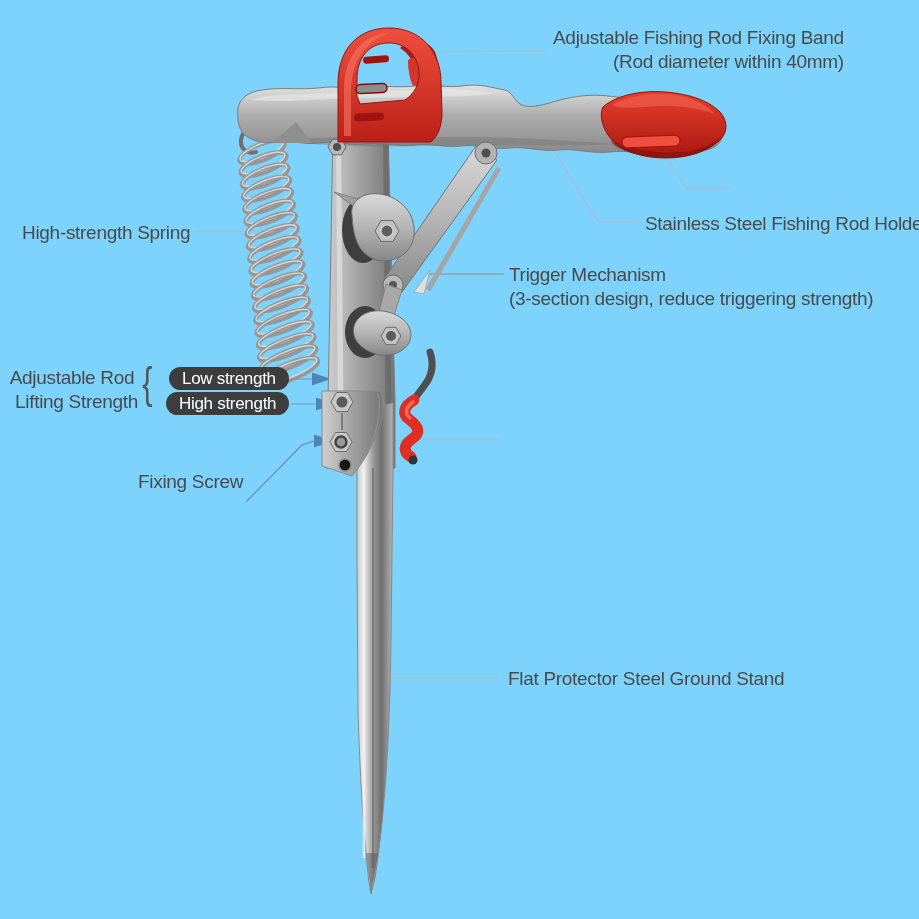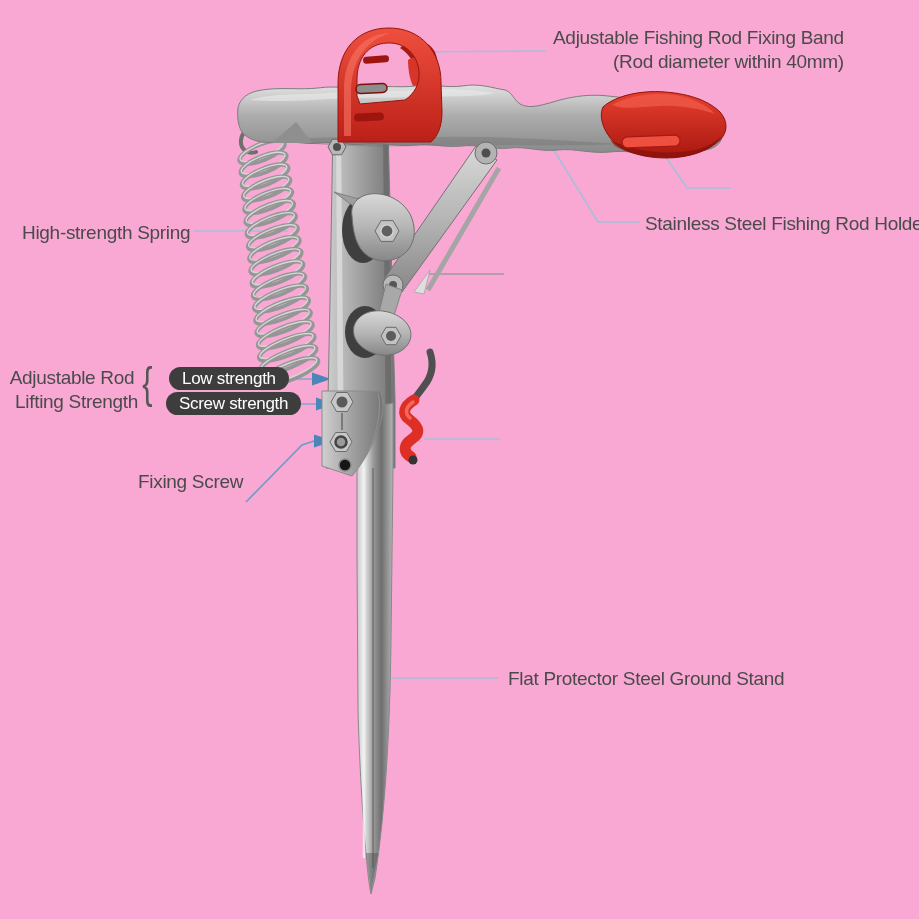--- a/index.html
+++ b/index.html
@@ -3,21 +3,21 @@
 <meta charset="utf-8">
 <style>
   :root{
     --label-text:#4a4a4a; --leader-blue:#a4c0d8; --leader-gray:#9b9b9b;
     --arrow-blue:#4c86b8; --badge-background:#3d3d3d; --badge-text:#ffffff;
     --accent-red:#df2f24; --steel-gray:#a0a0a0;
   }
   *{box-sizing:border-box;margin:0;padding:0;}
   html,body{background:#fff;}
   body{font-family:"Liberation Sans","DejaVu Sans",sans-serif;}
-  #stage{position:relative;width:919px;height:919px;background:#f9a8d4;overflow:hidden;}
+  #stage{position:relative;width:919px;height:919px;background:#7dd3fc;overflow:hidden;}
   #artwork{position:absolute;left:0;top:0;}
   .label{
     position:absolute;font-size:19px;letter-spacing:-0.3px;line-height:24px;
     color:var(--label-text);white-space:nowrap;
   }
   .label .l2{display:block;text-align:right;}
   .badge{
     position:absolute;height:23px;display:flex;align-items:center;
     padding:0 13px;border-radius:13px;background:var(--badge-background);
     color:var(--badge-text);font-size:17px;letter-spacing:-0.3px;white-space:nowrap;
@@ -231,30 +231,34 @@
   </svg>
 
   <div class="label" style="left:553px;top:26px;">
     <span>Adjustable Fishing Rod Fixing Band</span>
     <span class="l2">(Rod diameter within 40mm)</span>
   </div>
 
 
   <div class="label" style="left:645px;top:212px;">Stainless Steel Fishing Rod Holder</div>
 
+  <div class="label" style="left:509px;top:263px;">
+    <span>Trigger Mechanism</span>
+    <span class="l2">(3-section design, reduce triggering strength)</span>
+  </div>
 
   <div class="label lifting" style="left:6px;top:366px;">
     <span>Adjustable Rod</span>
     <span class="l2">Lifting Strength</span>
   </div>
 
   <div class="label" style="left:22px;top:221px;">High-strength Spring</div>
 
   <div class="brace">{</div>
 
   <div class="badge" style="left:169px;top:367px;">Low strength</div>
-  <div class="badge" style="left:166px;top:392px;">Screw strength</div>
+  <div class="badge" style="left:166px;top:392px;">High strength</div>
 
 
   <div class="label" style="left:138px;top:470px;">Fixing Screw</div>
 
   <div class="label" style="left:508px;top:667px;">Flat Protector Steel Ground Stand</div>
 </div>
 
 </body></html>

